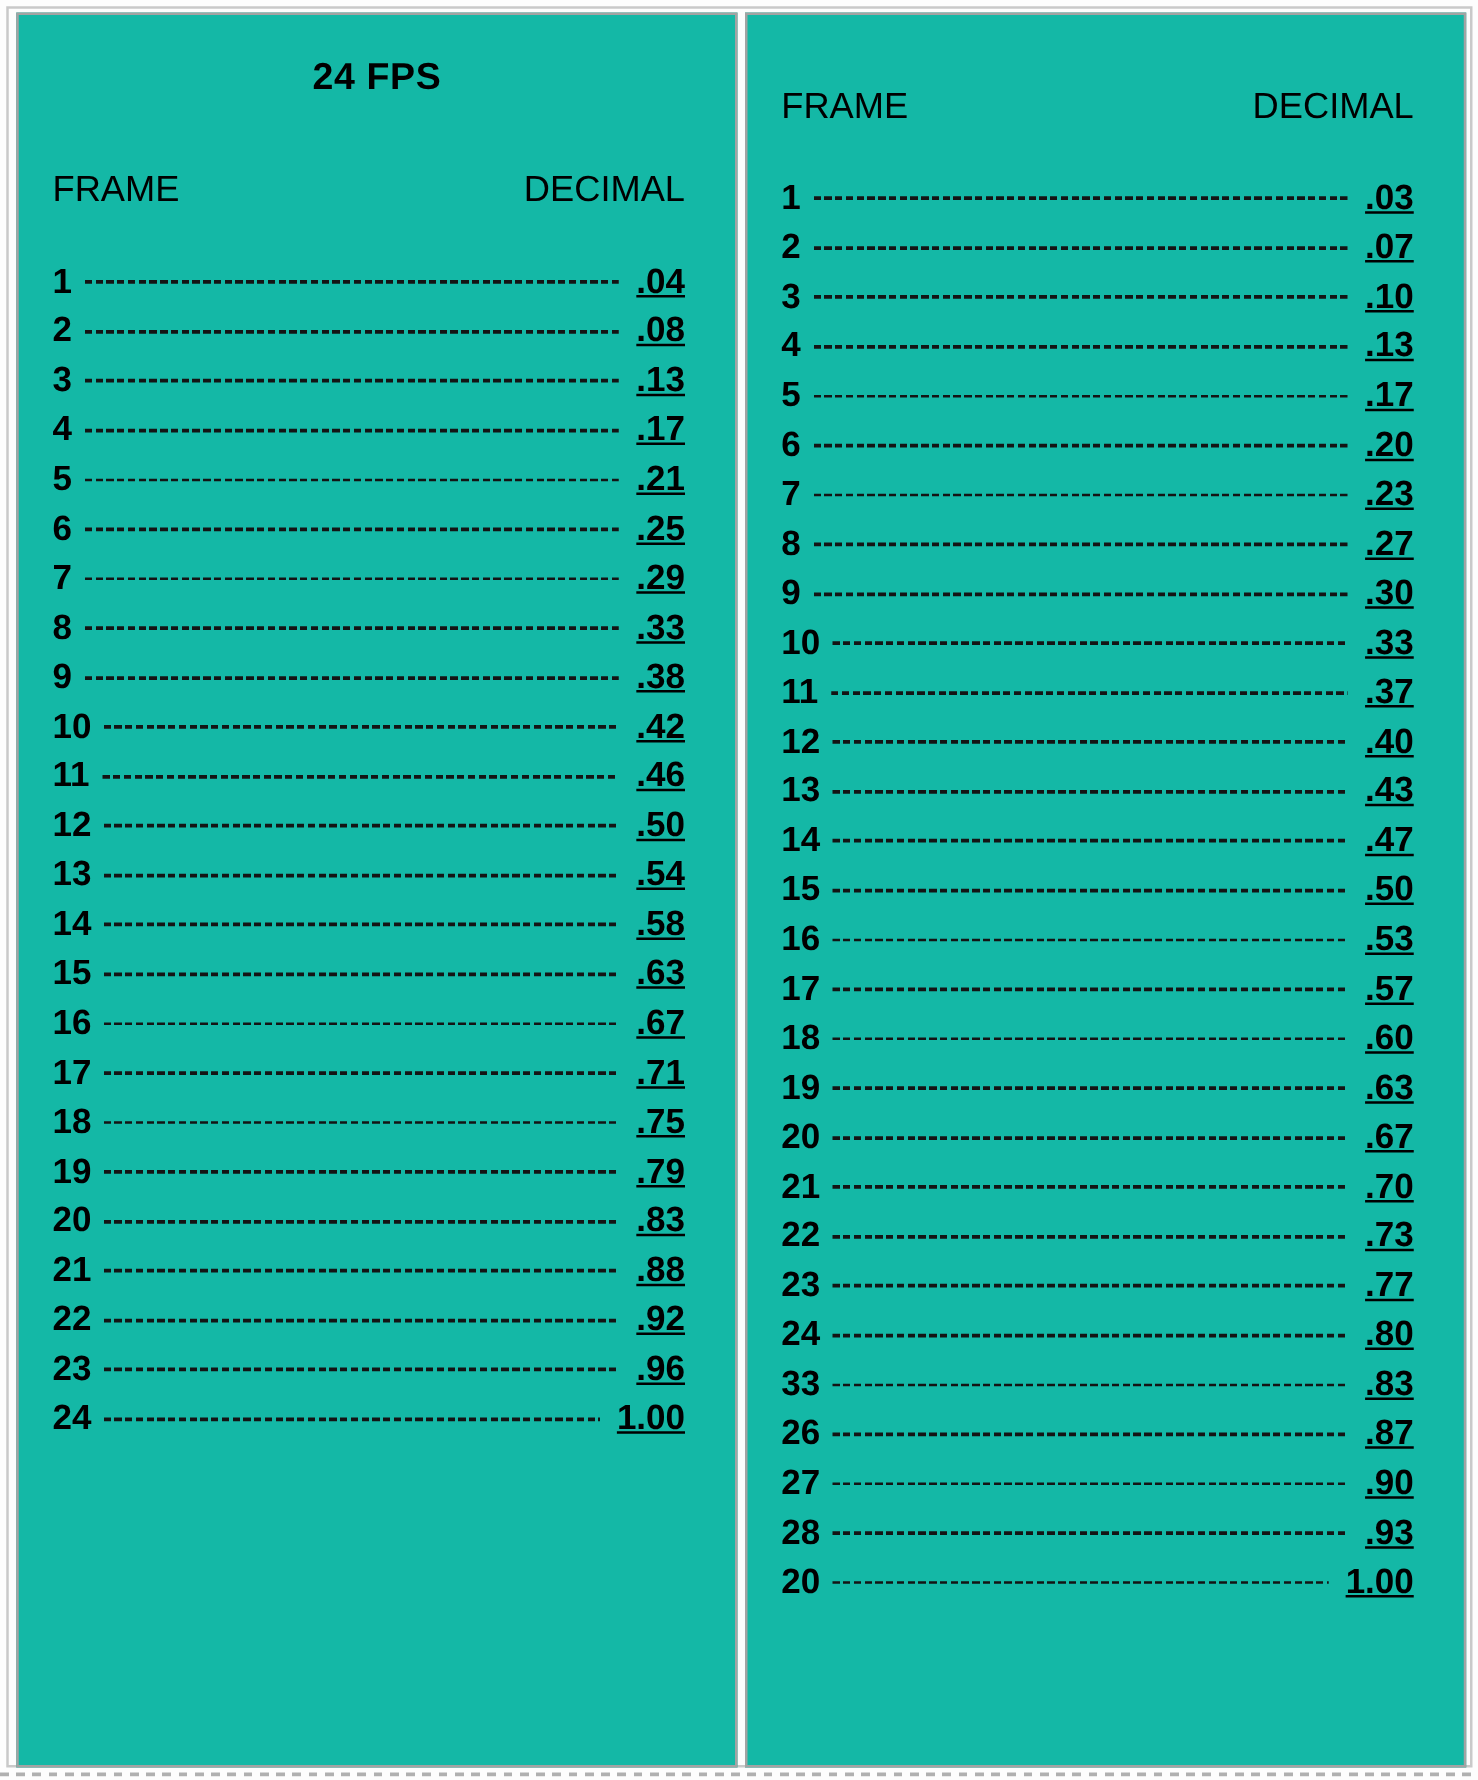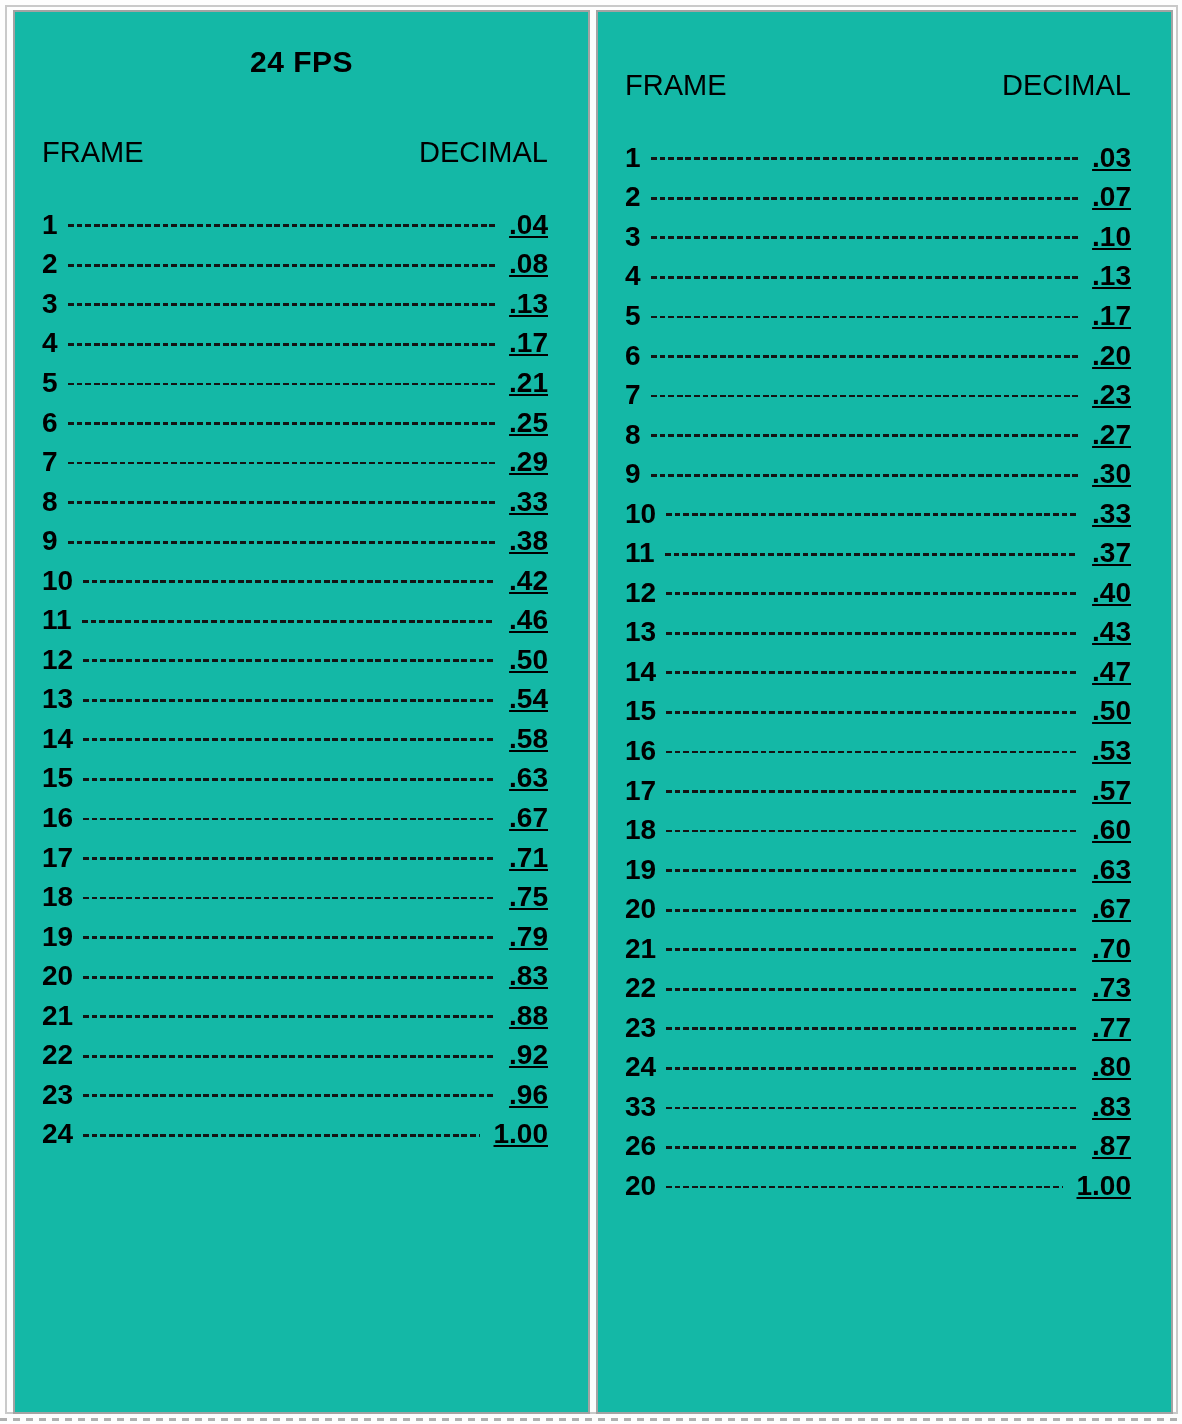--- a/index.html
+++ b/index.html
@@ -343,20 +343,30 @@
         <span class="frame-num">33</span>
         <span class="leader"></span>
         <span class="decimal">.83</span>
       </div>
       <div class="row">
         <span class="frame-num">26</span>
         <span class="leader"></span>
         <span class="decimal">.87</span>
       </div>
       <div class="row">
+        <span class="frame-num">27</span>
+        <span class="leader"></span>
+        <span class="decimal">.90</span>
+      </div>
+      <div class="row">
+        <span class="frame-num">28</span>
+        <span class="leader"></span>
+        <span class="decimal">.93</span>
+      </div>
+      <div class="row">
         <span class="frame-num">20</span>
         <span class="leader"></span>
         <span class="decimal">1.00</span>
       </div>
     </div>
 </div>
 
 <div class="bottom-dashes"></div>
 
 </body></html>

